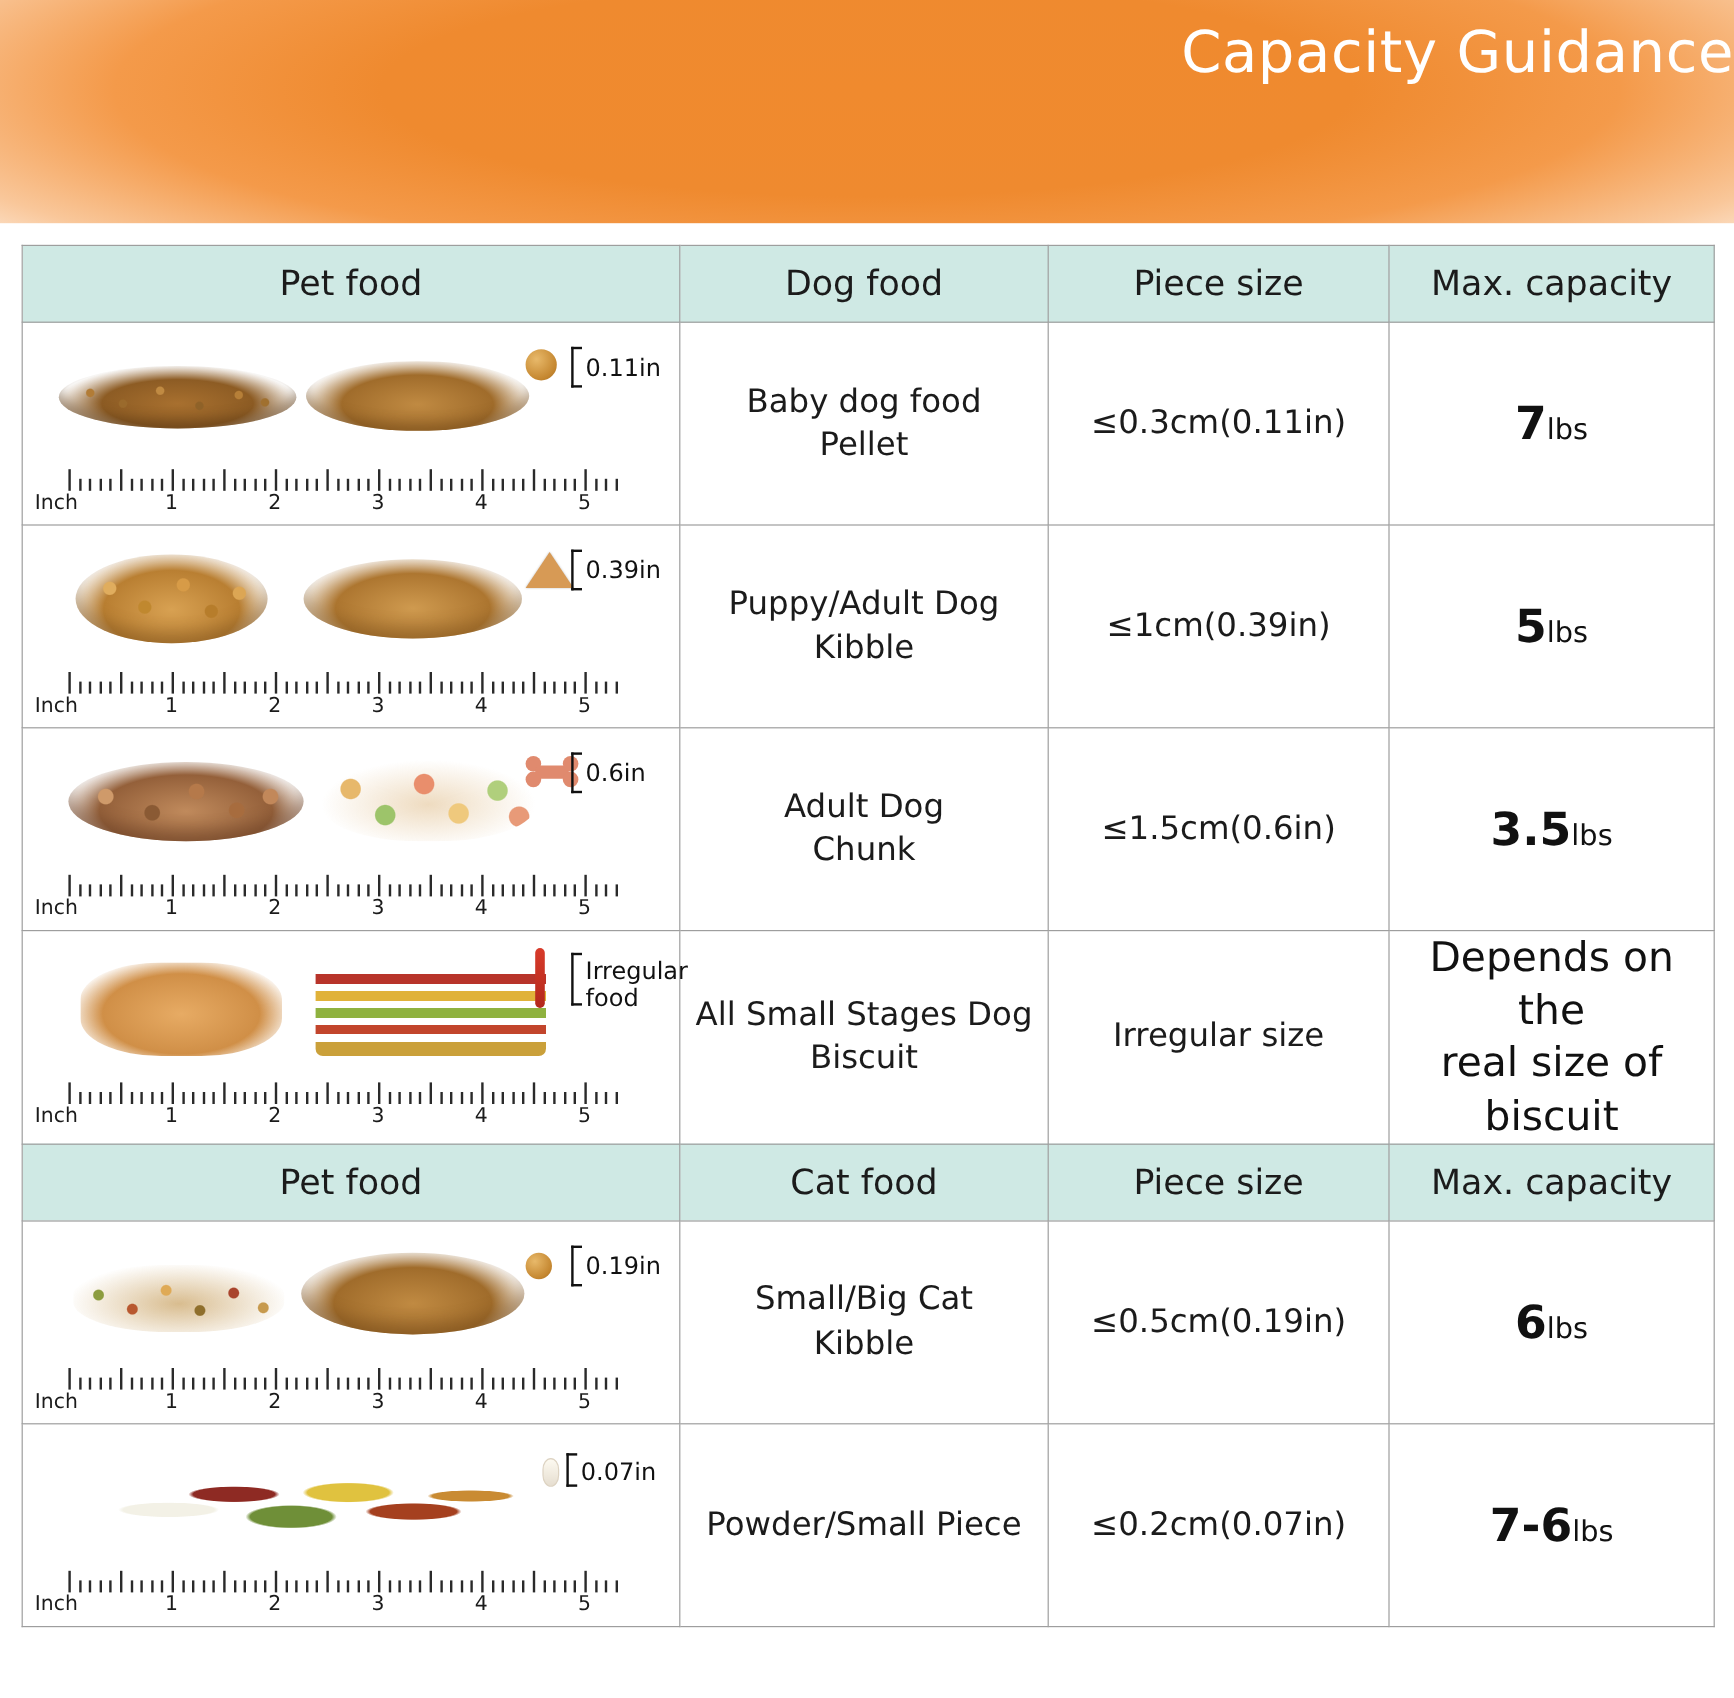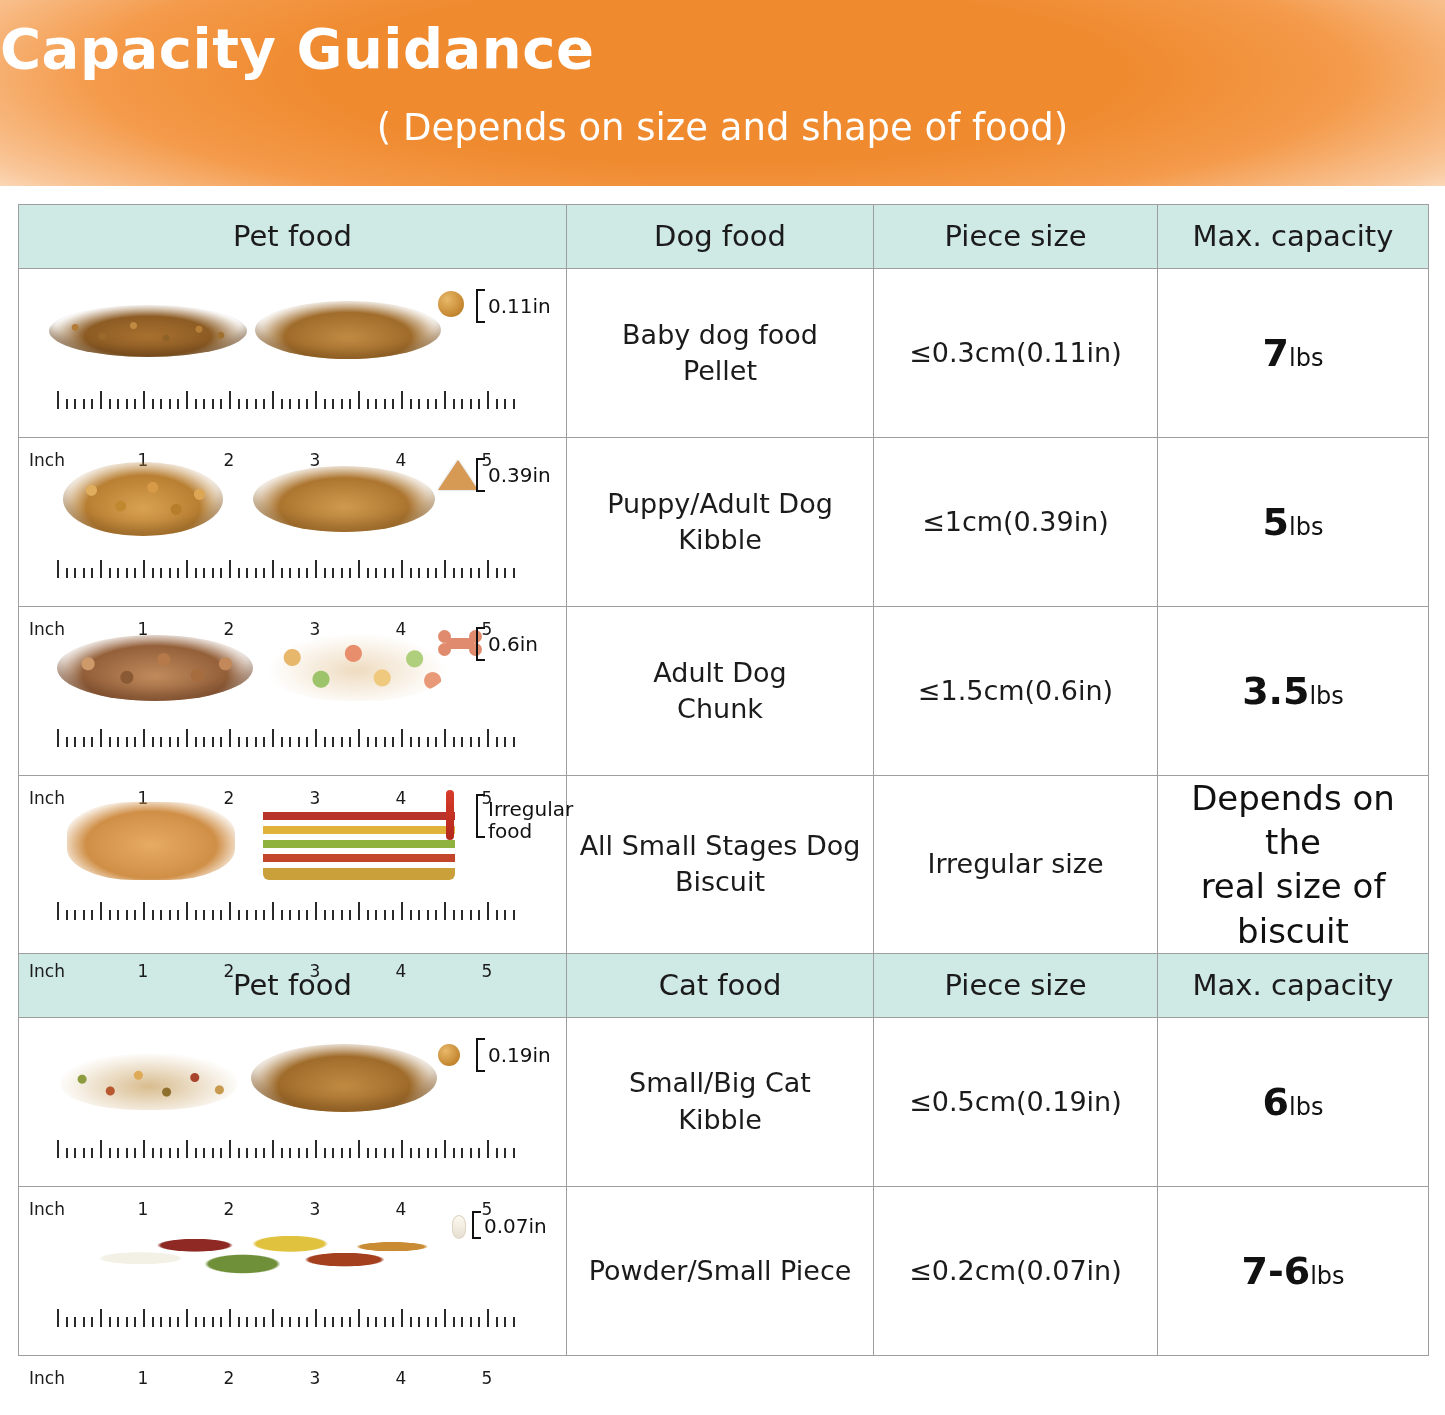--- a/index.html
+++ b/index.html
@@ -24,24 +24,24 @@
     position: relative;
     height: 186px;
     background:
       radial-gradient(ellipse 70% 120% at 50% 40%, #f08a2e 0%, #ef8a2f 40%, #f49a4a 62%, #f9c79a 82%, #ffffff 100%);
     overflow: hidden;
   }
   .header-title {
     position: absolute;
     left: 0; right: 0;
     top: 18px;
-    text-align: left;
+    text-align: right;
     color: #ffffff;
-    font-size: 56px;
-    font-weight: bold;
+    font-size: 48px;
+    font-weight: normal;
     letter-spacing: 0.5px;
     line-height: 1.1;
   }
   .header-sub {
     position: absolute;
     left: 0; right: 0;
     top: 108px;
     text-align: center;
     color: #ffffff;
     font-size: 37px;
@@ -133,21 +133,20 @@
     width: 2px;
     background: #2a2a2a;
   }
   .tick.major { height: 18px; }
   .tick.minor { height: 10px; }
   .rlabels {
     position: relative;
     height: 20px;
     font-size: 17px;
     color: #1b1b1b;
-    margin-top: 41px;
   }
   .rlabel {
     position: absolute;
     transform: translateX(-50%);
     top: 0;
     white-space: nowrap;
   }
   .rlabel.inch { transform: none; left: -28px; }
 
   
@@ -208,21 +207,20 @@
     border: 1px solid #ddd3c2;
   }
 </style>
 </head>
 <body>
 
 <div class="page">
 
   <div class="header">
     <div class="header-title">Capacity Guidance</div>
-    <div class="header-sub">( Depends on size and shape of food)</div>
   </div>
 
   <div class="table-wrap">
     <table class="cap">
       <colgroup>
         <col class="c0">
           <col class="c1">
           <col class="c2">
           <col class="c3">
       </colgroup>

